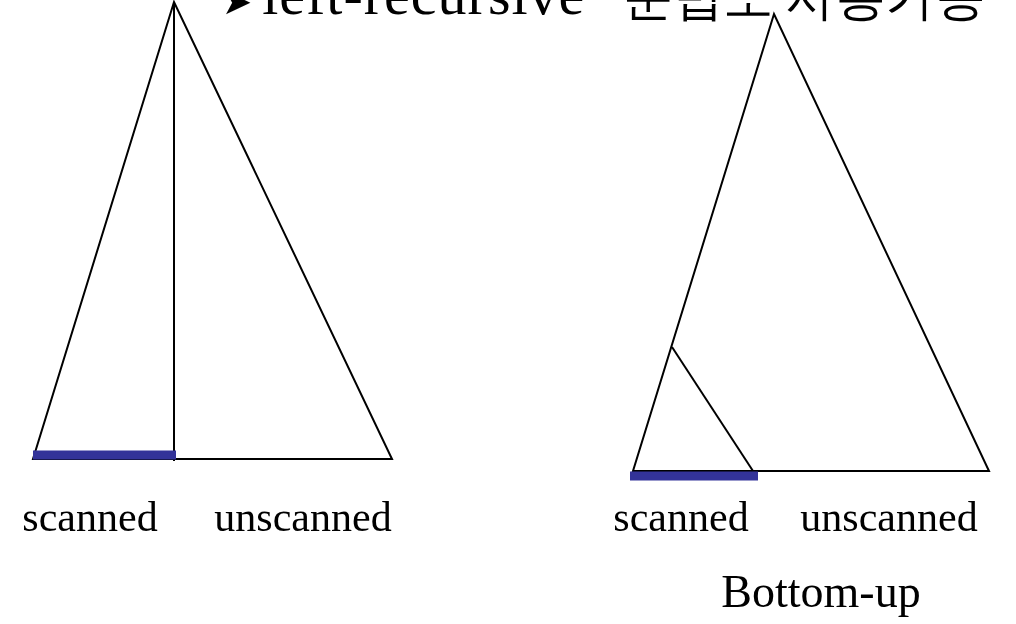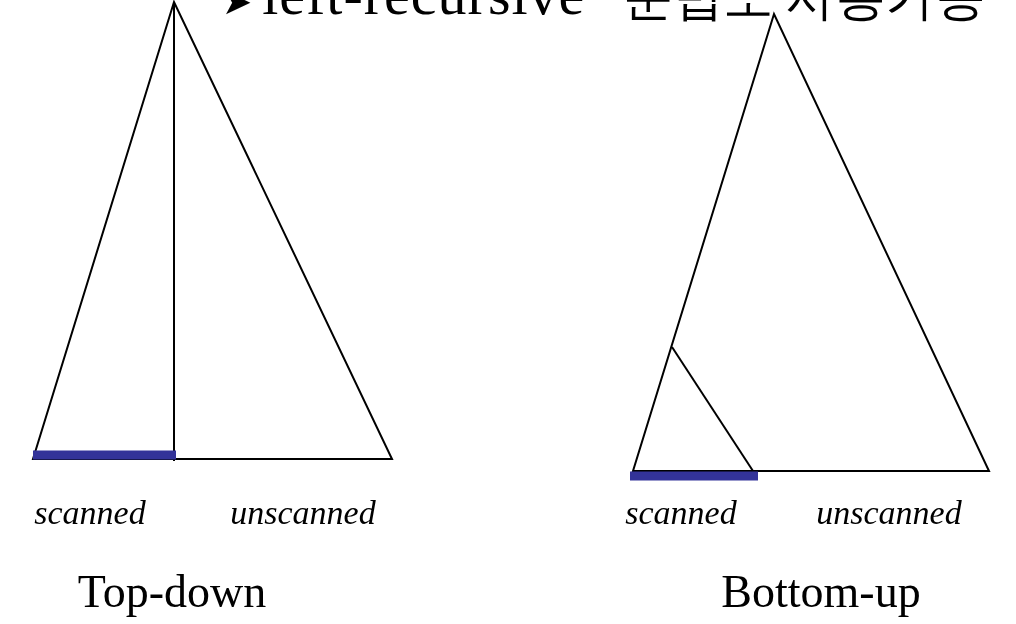--- a/index.html
+++ b/index.html
@@ -49,24 +49,23 @@
     stroke-width: 2;
   }
   .bar {
     fill: none;
     stroke-width: 9;
   }
 
   .lbl {
     position: absolute;
     transform: translateX(-50%);
-    font-size: 34px;
+    font-size: 42px;
     line-height: 1;
     white-space: nowrap;
-    font-style: italic;
   }
   .title {
     position: absolute;
     transform: translateX(-50%);
     font-size: 46px;
     line-height: 1;
     white-space: nowrap;
   }
 </style>
 </head>
@@ -86,19 +85,18 @@
     </g>
     <g>
       <path class="outline" d="M774 14 L633 471 L989 471 Z"></path>
       <line class="outline" x1="672" y1="347" x2="753" y2="471"></line>
       <line class="bar" x1="630" y1="476" x2="758" y2="476" stroke-width="10" stroke="#333399"></line>
     </g>
   </svg>
 
   <div class="lbl" style="left:90px;  top:496px;">scanned</div>
   <div class="lbl" style="left:303px; top:496px;">unscanned</div>
-  <div class="title" style="left:172px; top:569px;">Top-down</div>
 
   <div class="lbl" style="left:681px; top:496px;">scanned</div>
   <div class="lbl" style="left:889px; top:496px;">unscanned</div>
   <div class="title" style="left:821px; top:569px;text-align:center;">Bottom-up</div>
 
 </div>
 
 </body></html>

